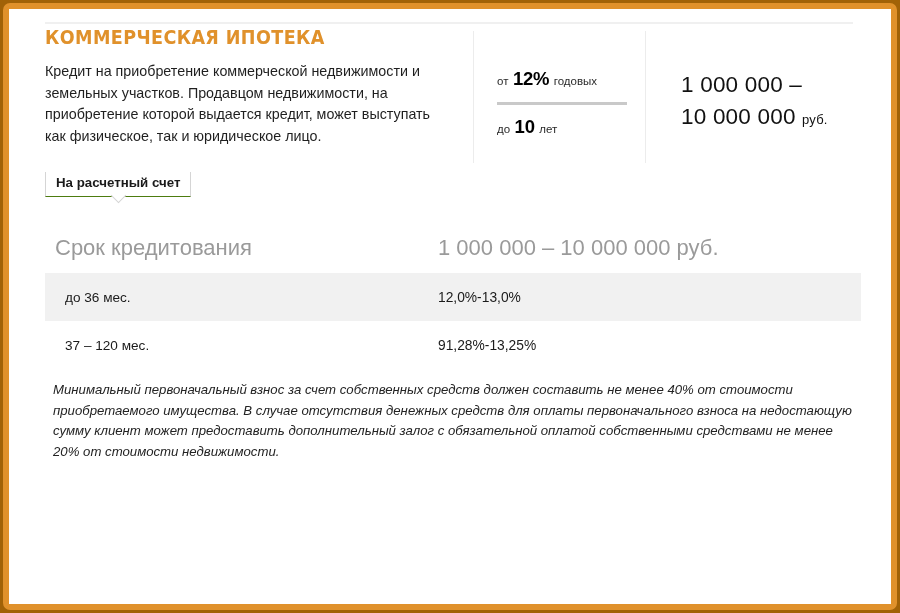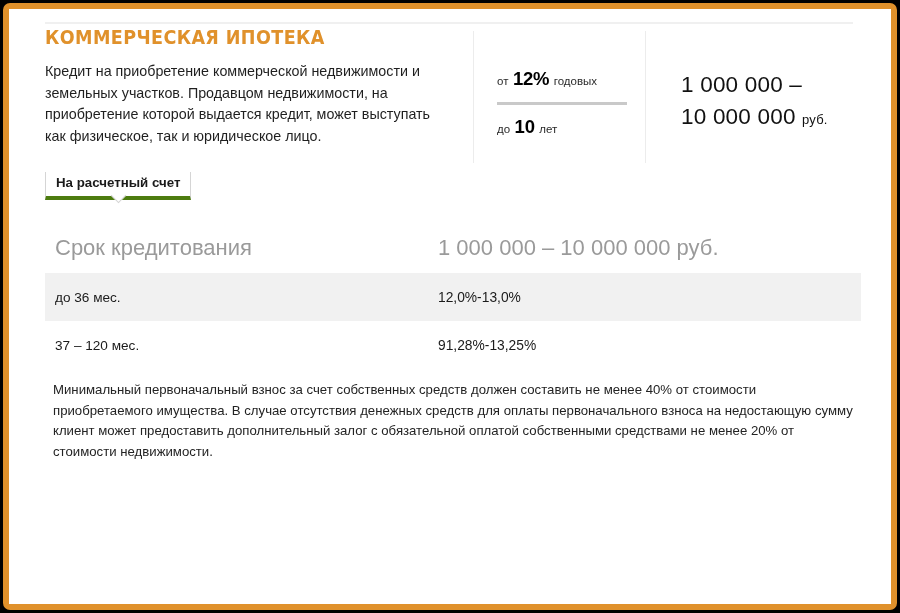--- a/index.html
+++ b/index.html
@@ -14,21 +14,21 @@
     font-family: "Liberation Sans", "DejaVu Sans", sans-serif;
     overflow: hidden;
   }
 
   
   .screen {
     position: relative;
     width: 900px;
     height: 613px;
     box-sizing: border-box;
-    background: #000000;
+    background: #a16207;
     padding: 6px;
   }
   .orange-frame {
     position: absolute;
     left: 3px;
     top: 3px;
     width: 894px;
     height: 607px;
     box-sizing: border-box;
     border: 6px solid #e0912b;
@@ -162,21 +162,21 @@
     position: relative;
     display: inline-block;
     box-sizing: border-box;
     padding: 3px 10px 6px 10px;
     font-size: 13.3px;
     font-weight: bold;
     color: #1b1b1b;
     background: #ffffff;
     border-left: 1px solid #d5d5d5;
     border-right: 1px solid #d5d5d5;
-    border-bottom: 4px solid #4d7c0f;
+    border-bottom: 1px solid #4d7c0f;
     white-space: nowrap;
   }
   .tab-notch {
     position: absolute;
     left: 50%;
     bottom: -5px;
     width: 10px;
     height: 10px;
     margin-left: -5px;
     background: #ffffff;
@@ -215,39 +215,40 @@
     font-size: 22px;
     color: #9a9a9a;
     padding-left: 10px;
   }
   .row-head td.col-rate { padding-left: 0; }
 
   .row-data td {
     height: 48px;
     font-size: 13.6px;
     color: #1b1b1b;
-    padding-left: 10px;
+    padding-left: 20px;
   }
   .row-data td.col-rate {
     padding-left: 0;
     font-weight: normal;
     font-size: 13.8px;
   }
   .row-shaded td { background: #f1f1f1; }
 
   
   .footnote {
     position: absolute;
     left: 44px;
     top: 371px;
     width: 800px;
     font-size: 13.2px;
     line-height: 20.5px;
     color: #232323;
     margin: 0;
+    font-style: italic;
   }
 </style>
 </head>
 <body>
 
 <div class="screen">
   <div class="orange-frame"></div>
 
   <div class="page">
 

